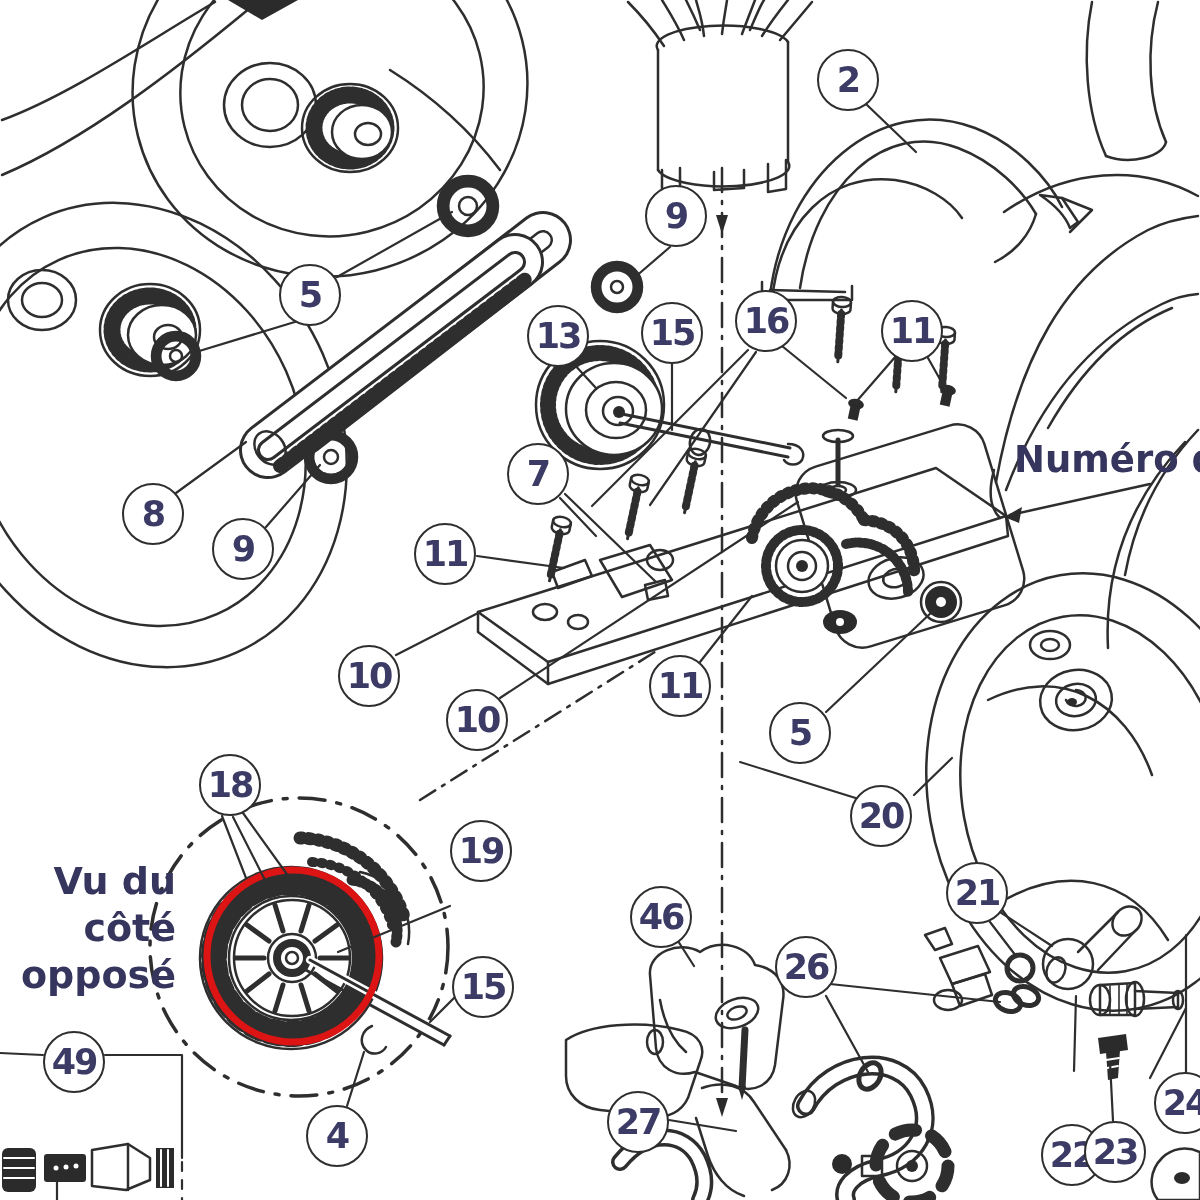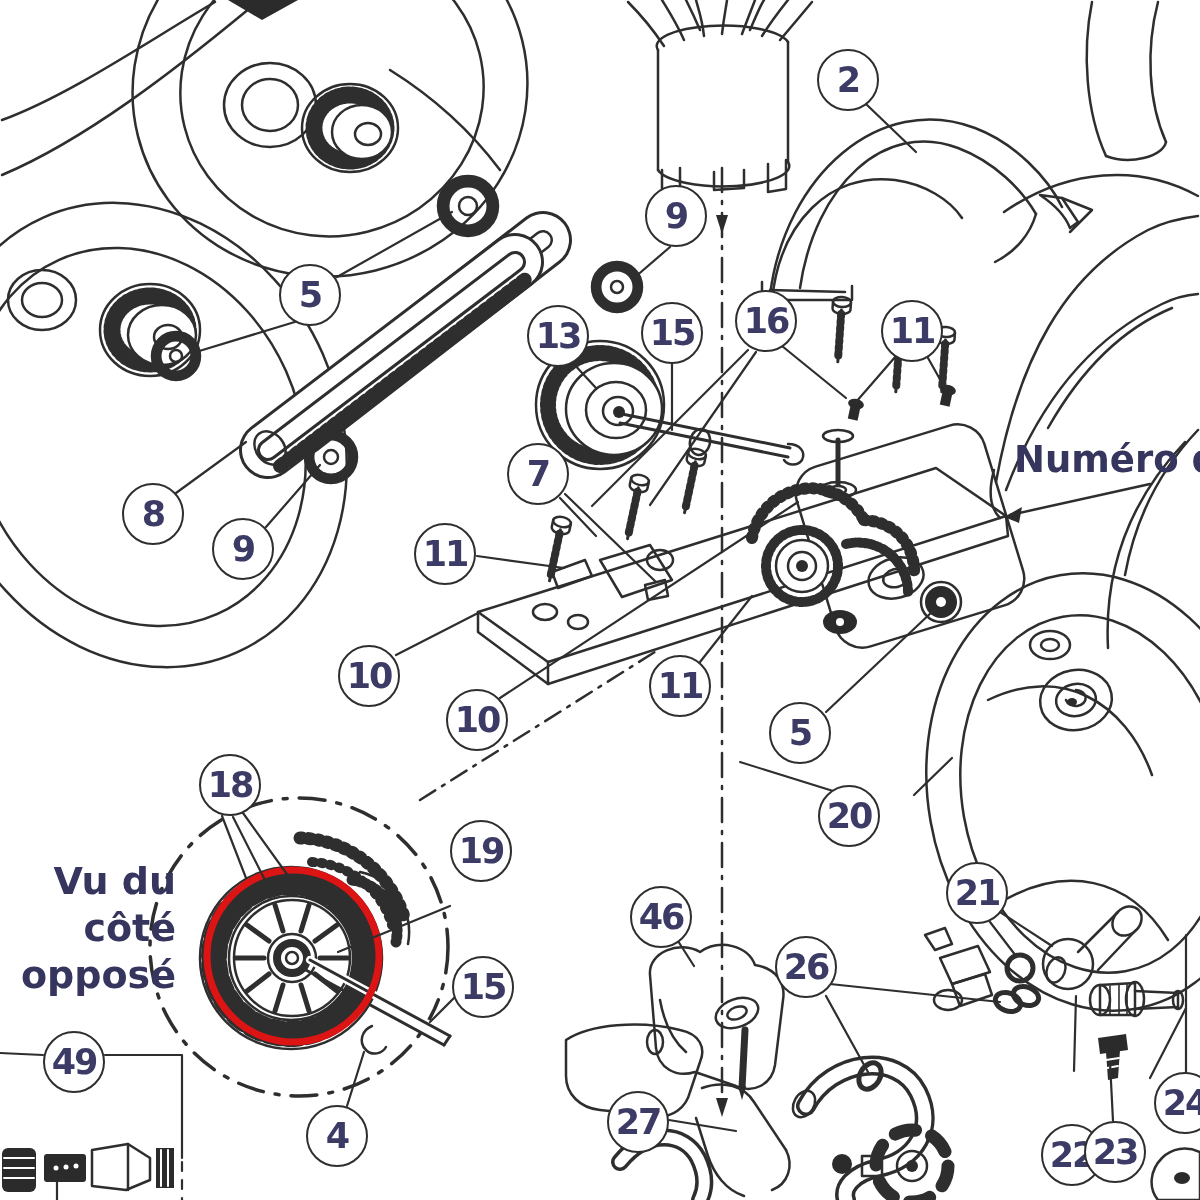--- a/index.html
+++ b/index.html
@@ -399,21 +399,21 @@
       <div class="balloon" style="left: 881px; top: 300px;">11</div>
       <div class="balloon" style="left: 507px; top: 443px;">7</div>
       <div class="balloon" style="left: 122px; top: 483px;">8</div>
       <div class="balloon" style="left: 212px; top: 518px;">9</div>
       <div class="balloon" style="left: 414px; top: 523px;">11</div>
       <div class="balloon" style="left: 338px; top: 645px; text-align: center;">10</div>
       <div class="balloon" style="left: 446px; top: 689px;">10</div>
       <div class="balloon" style="left: 649px; top: 655px;">11</div>
       <div class="balloon" style="left: 769px; top: 702px;">5</div>
       <div class="balloon" style="left: 199px; top: 754px;">18</div>
-      <div class="balloon" style="left: 818px; top: 785px;">20</div>
+      <div class="balloon" style="left: 850px; top: 785px;">20</div>
       <div class="balloon" style="left: 450px; top: 820px;">19</div>
       <div class="balloon" style="left: 946px; top: 862px;">21</div>
       <div class="balloon" style="left: 630px; top: 886px;">46</div>
       <div class="balloon" style="left: 775px; top: 936px;">26</div>
       <div class="balloon" style="left: 452px; top: 956px;">15</div>
       <div class="balloon" style="left: 43px; top: 1031px;">49</div>
       <div class="balloon" style="left: 306px; top: 1105px;">4</div>
       <div class="balloon" style="left: 607px; top: 1091px;">27</div>
       <div class="balloon" style="left: 1041px; top: 1124px;">22</div>
       <div class="balloon" style="left: 1084px; top: 1121px;">23</div>

